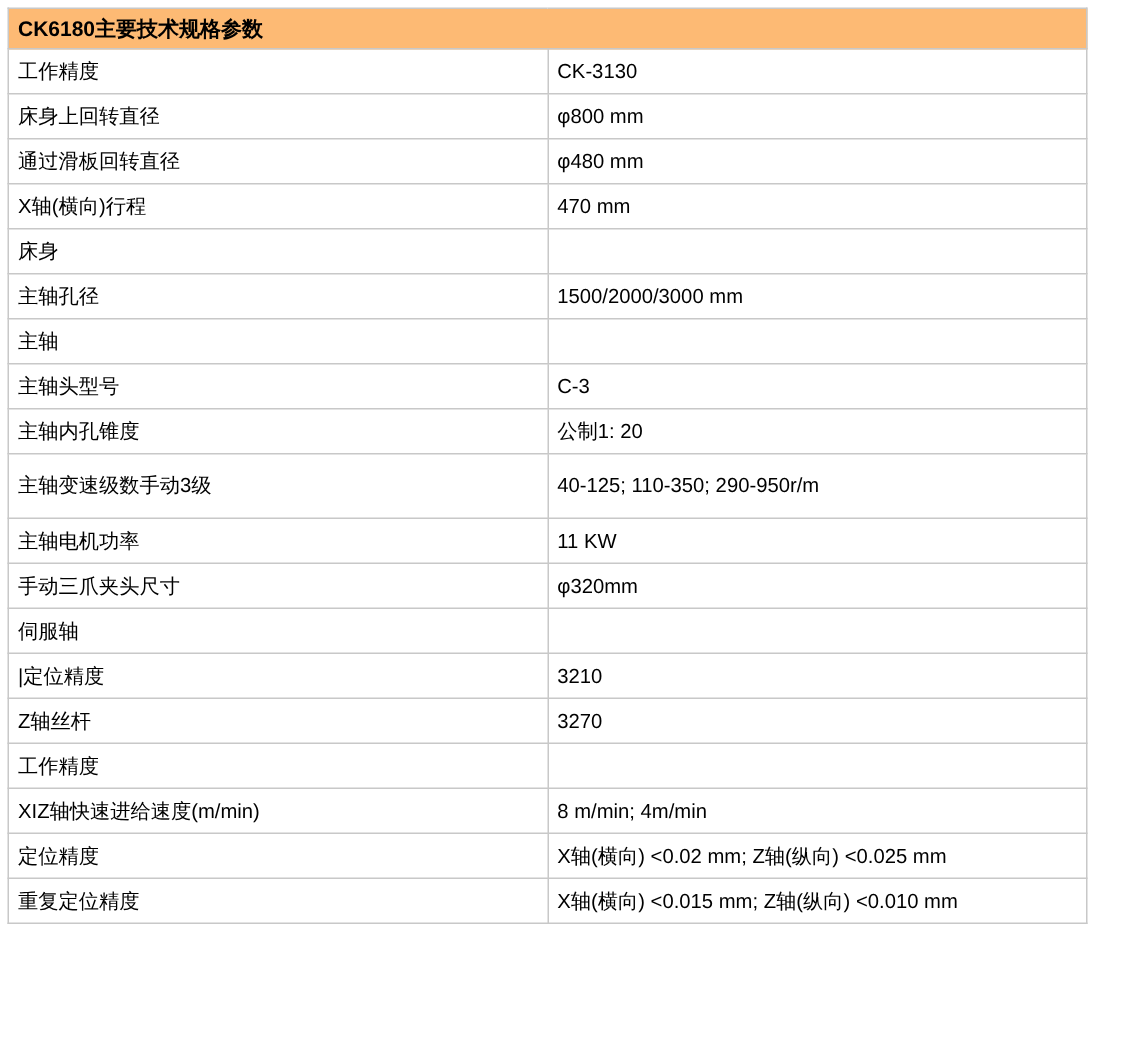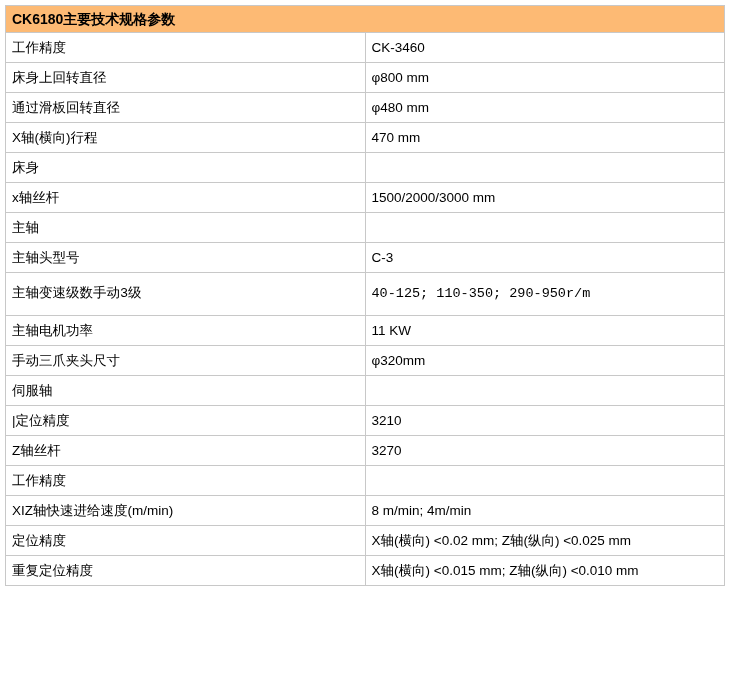--- a/index.html
+++ b/index.html
@@ -36,62 +36,65 @@
     width: 448px;
   }
   .spec-table tr.title-row td {
     font-weight: bold;
     font-size: 14px;
     background: #fdba74;
     height: 26px;
   }
   .spec-table tr.tall td {
     height: 42px;
-    font-family: Liberation Mono, monospace;
   }
 </style>
 </head>
 <body>
 
 <table class="spec-table">
   <tbody>
     <tr class="title-row">
       <td colspan="2">CK6180主要技术规格参数</td>
     </tr>
   <tr>
         <td class="label">工作精度</td>
-        <td class="value">CK-3460</td>
+        <td class="value">CK-3130</td>
       </tr>
       <tr>
         <td class="label">床身上回转直径</td>
         <td class="value">φ800 mm</td>
       </tr>
       <tr>
         <td class="label">通过滑板回转直径</td>
         <td class="value">φ480 mm</td>
       </tr>
       <tr>
         <td class="label">X轴(横向)行程</td>
         <td class="value">470 mm</td>
       </tr>
       <tr>
         <td class="label">床身</td>
         <td class="value"></td>
       </tr>
       <tr>
-        <td class="label">x轴丝杆</td>
+        <td class="label">主轴孔径</td>
         <td class="value">1500/2000/3000 mm</td>
       </tr>
       <tr>
         <td class="label">主轴</td>
         <td class="value"></td>
       </tr>
       <tr>
         <td class="label">主轴头型号</td>
         <td class="value">C-3</td>
+      </tr>
+      <tr>
+        <td class="label">主轴内孔锥度</td>
+        <td class="value">公制1: 20</td>
       </tr>
       <tr class="tall">
         <td class="label">主轴变速级数手动3级</td>
         <td class="value">40-125; 110-350; 290-950r/m</td>
       </tr>
       <tr>
         <td class="label">主轴电机功率</td>
         <td class="value">11 KW</td>
       </tr>
       <tr>

